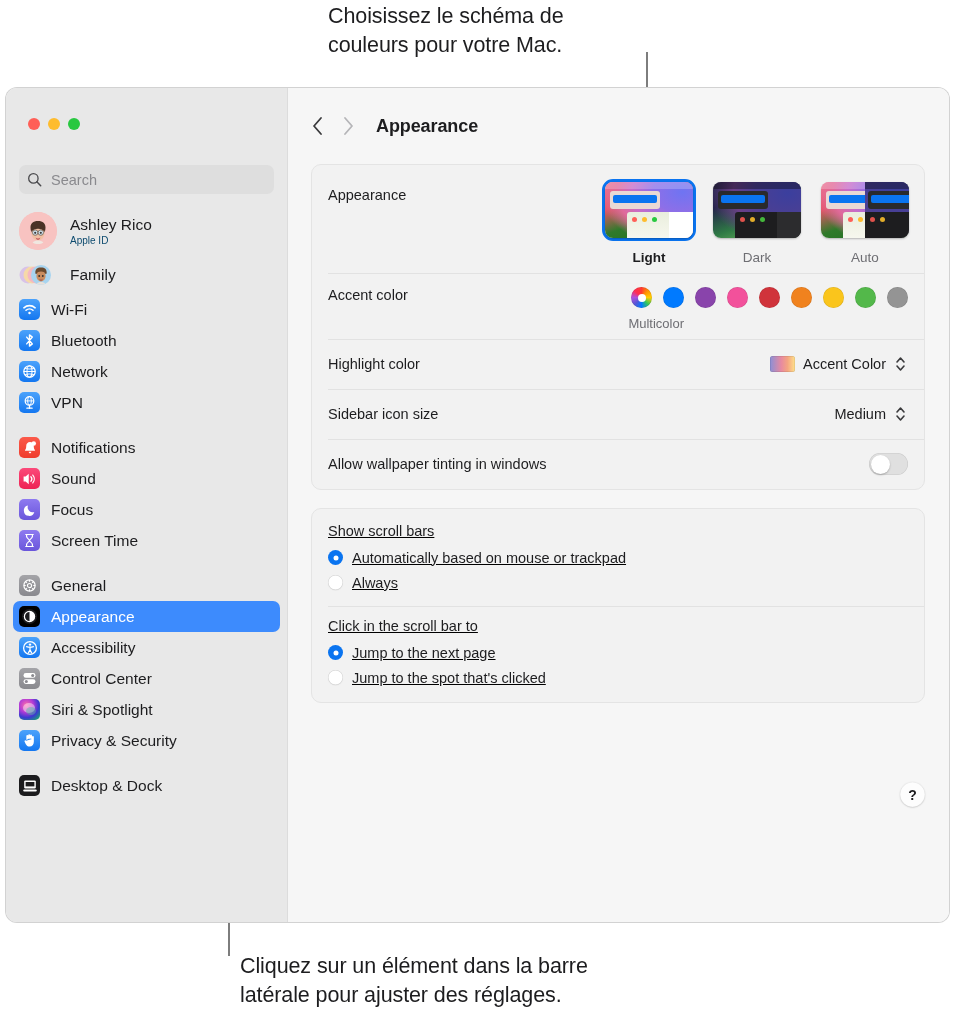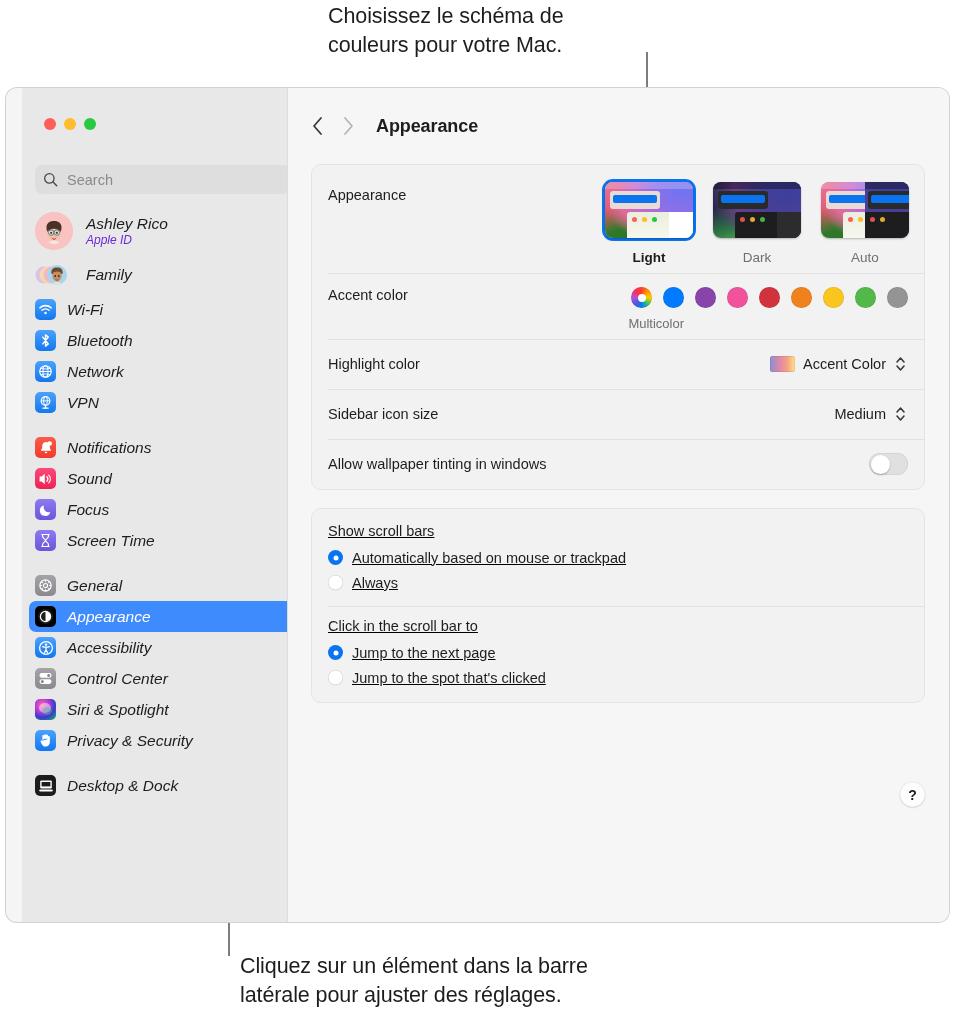--- a/index.html
+++ b/index.html
@@ -56,21 +56,20 @@
   }
 
   
   #sidebar {
     position: absolute;
     left: 0; top: 0;
     width: 281px;
     height: 100%;
     background: #e8e8e8;
     box-sizing: border-box;
-    margin-left: 16px;
   }
   #traffic-lights {
     position: absolute;
     left: 22px;
     top: 30px;
     display: flex;
     gap: 8px;
   }
   .tl-dot {
     width: 12px; height: 12px;
@@ -103,21 +102,20 @@
     color: #8a8a8e;
   }
 
   #sidebar-scroll {
     position: absolute;
     left: 0;
     top: 118px;
     width: 281px;
     bottom: 16px;
     overflow: hidden;
-    font-style: italic;
   }
 
   .account-row {
     display: flex;
     align-items: center;
     height: 50px;
     padding-left: 13px;
     box-sizing: border-box;
   }
   .avatar {
@@ -129,22 +127,22 @@
     overflow: hidden;
     background: #f7c2c0;
   }
   .avatar svg { display: block; }
   .account-texts { line-height: 1.15; }
   .account-name {
     font-size: 15.5px;
     color: #1d1d1f;
   }
   .account-sub {
-    font-size: 12px;
-    color: #6d28d9;
+    font-size: 10px;
+    color: #0c4a6e;
     margin-top: 1px;
   }
 
   .family-row {
     display: flex;
     align-items: center;
     height: 38px;
     padding-left: 13px;
     box-sizing: border-box;
   }

